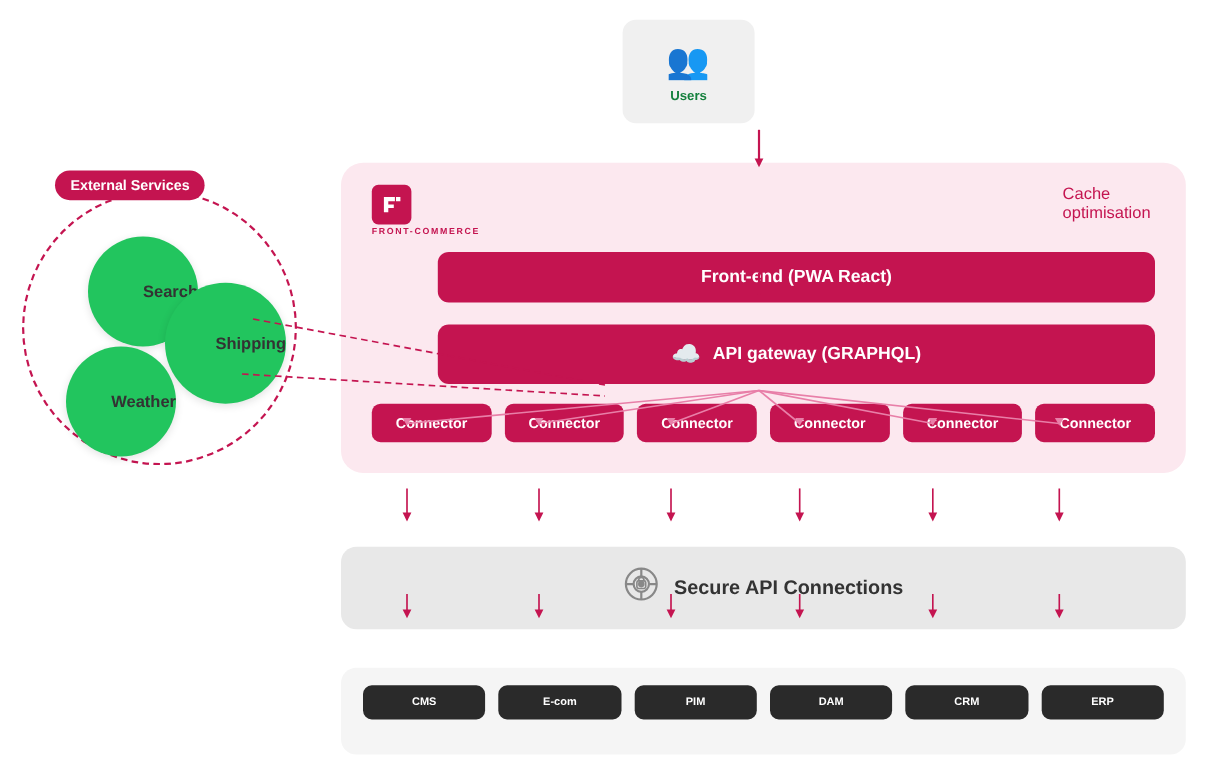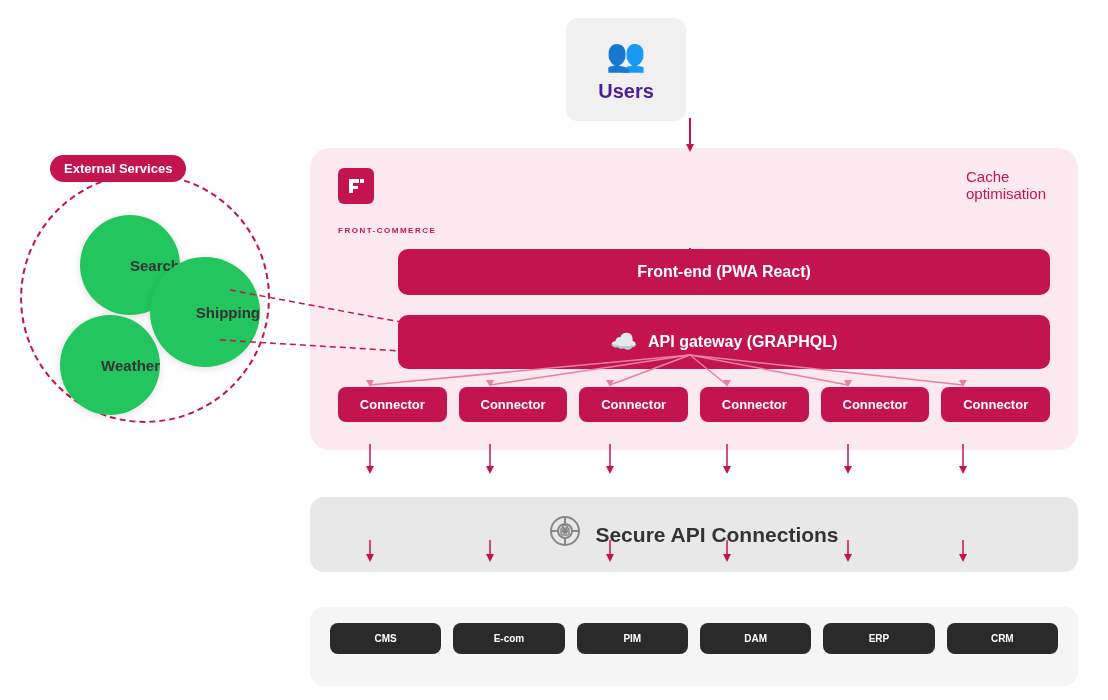--- a/index.html
+++ b/index.html
@@ -34,43 +34,42 @@
       flex-direction: column;
       align-items: center;
       gap: 6px;
       min-width: 120px;
     }
     .users-icon {
       font-size: 32px;
       color: #555;
     }
     .users-label {
-      font-size: 20px;
-      font-weight: 600;
-      color: #4c1d95;
+      font-size: 12px;
+      font-weight: 600;
+      color: #15803d;
       text-align: center;
     }
 
     
     .main-container {
       position: absolute;
       top: 148px;
       left: 310px;
       right: 30px;
       background: #fce8ef;
       border-radius: 20px;
       padding: 20px 28px 28px 28px;
     }
 
     .fc-logo {
       display: flex;
       flex-direction: column;
       align-items: flex-start;
       margin-bottom: 14px;
-      gap: 20px;
     }
     .fc-logo-mark {
       width: 36px;
       height: 36px;
       background: #c41450;
       border-radius: 6px;
       display: flex;
       align-items: center;
       justify-content: center;
       color: white;
@@ -166,21 +165,21 @@
       display: flex;
       align-items: center;
       justify-content: center;
       gap: 14px;
     }
     .secure-icon {
       font-size: 28px;
       color: #666;
     }
     .secure-label {
-      font-size: 21px;
+      font-size: 18px;
       font-weight: 600;
       color: #333;
     }
 
     
     .client-systems-container {
       position: absolute;
       bottom: 14px;
       left: 310px;
       right: 30px;
@@ -439,24 +438,24 @@
       <div class="client-box">
         <span>E-com</span>
       </div>
       <div class="client-box">
         <span>PIM</span>
       </div>
       <div class="client-box">
         <span>DAM</span>
       </div>
       <div class="client-box">
+        <span>CRM</span>
+      </div>
+      <div class="client-box">
         <span>ERP</span>
-      </div>
-      <div class="client-box">
-        <span>CRM</span>
       </div>
     </div>
   </div>
 
   <div class="external-services-area">
     <div class="ext-services-badge">External Services</div>
     <div class="dashed-circle"></div>
     <div class="bubble bubble-search">
       <span>Search</span>
     </div>

